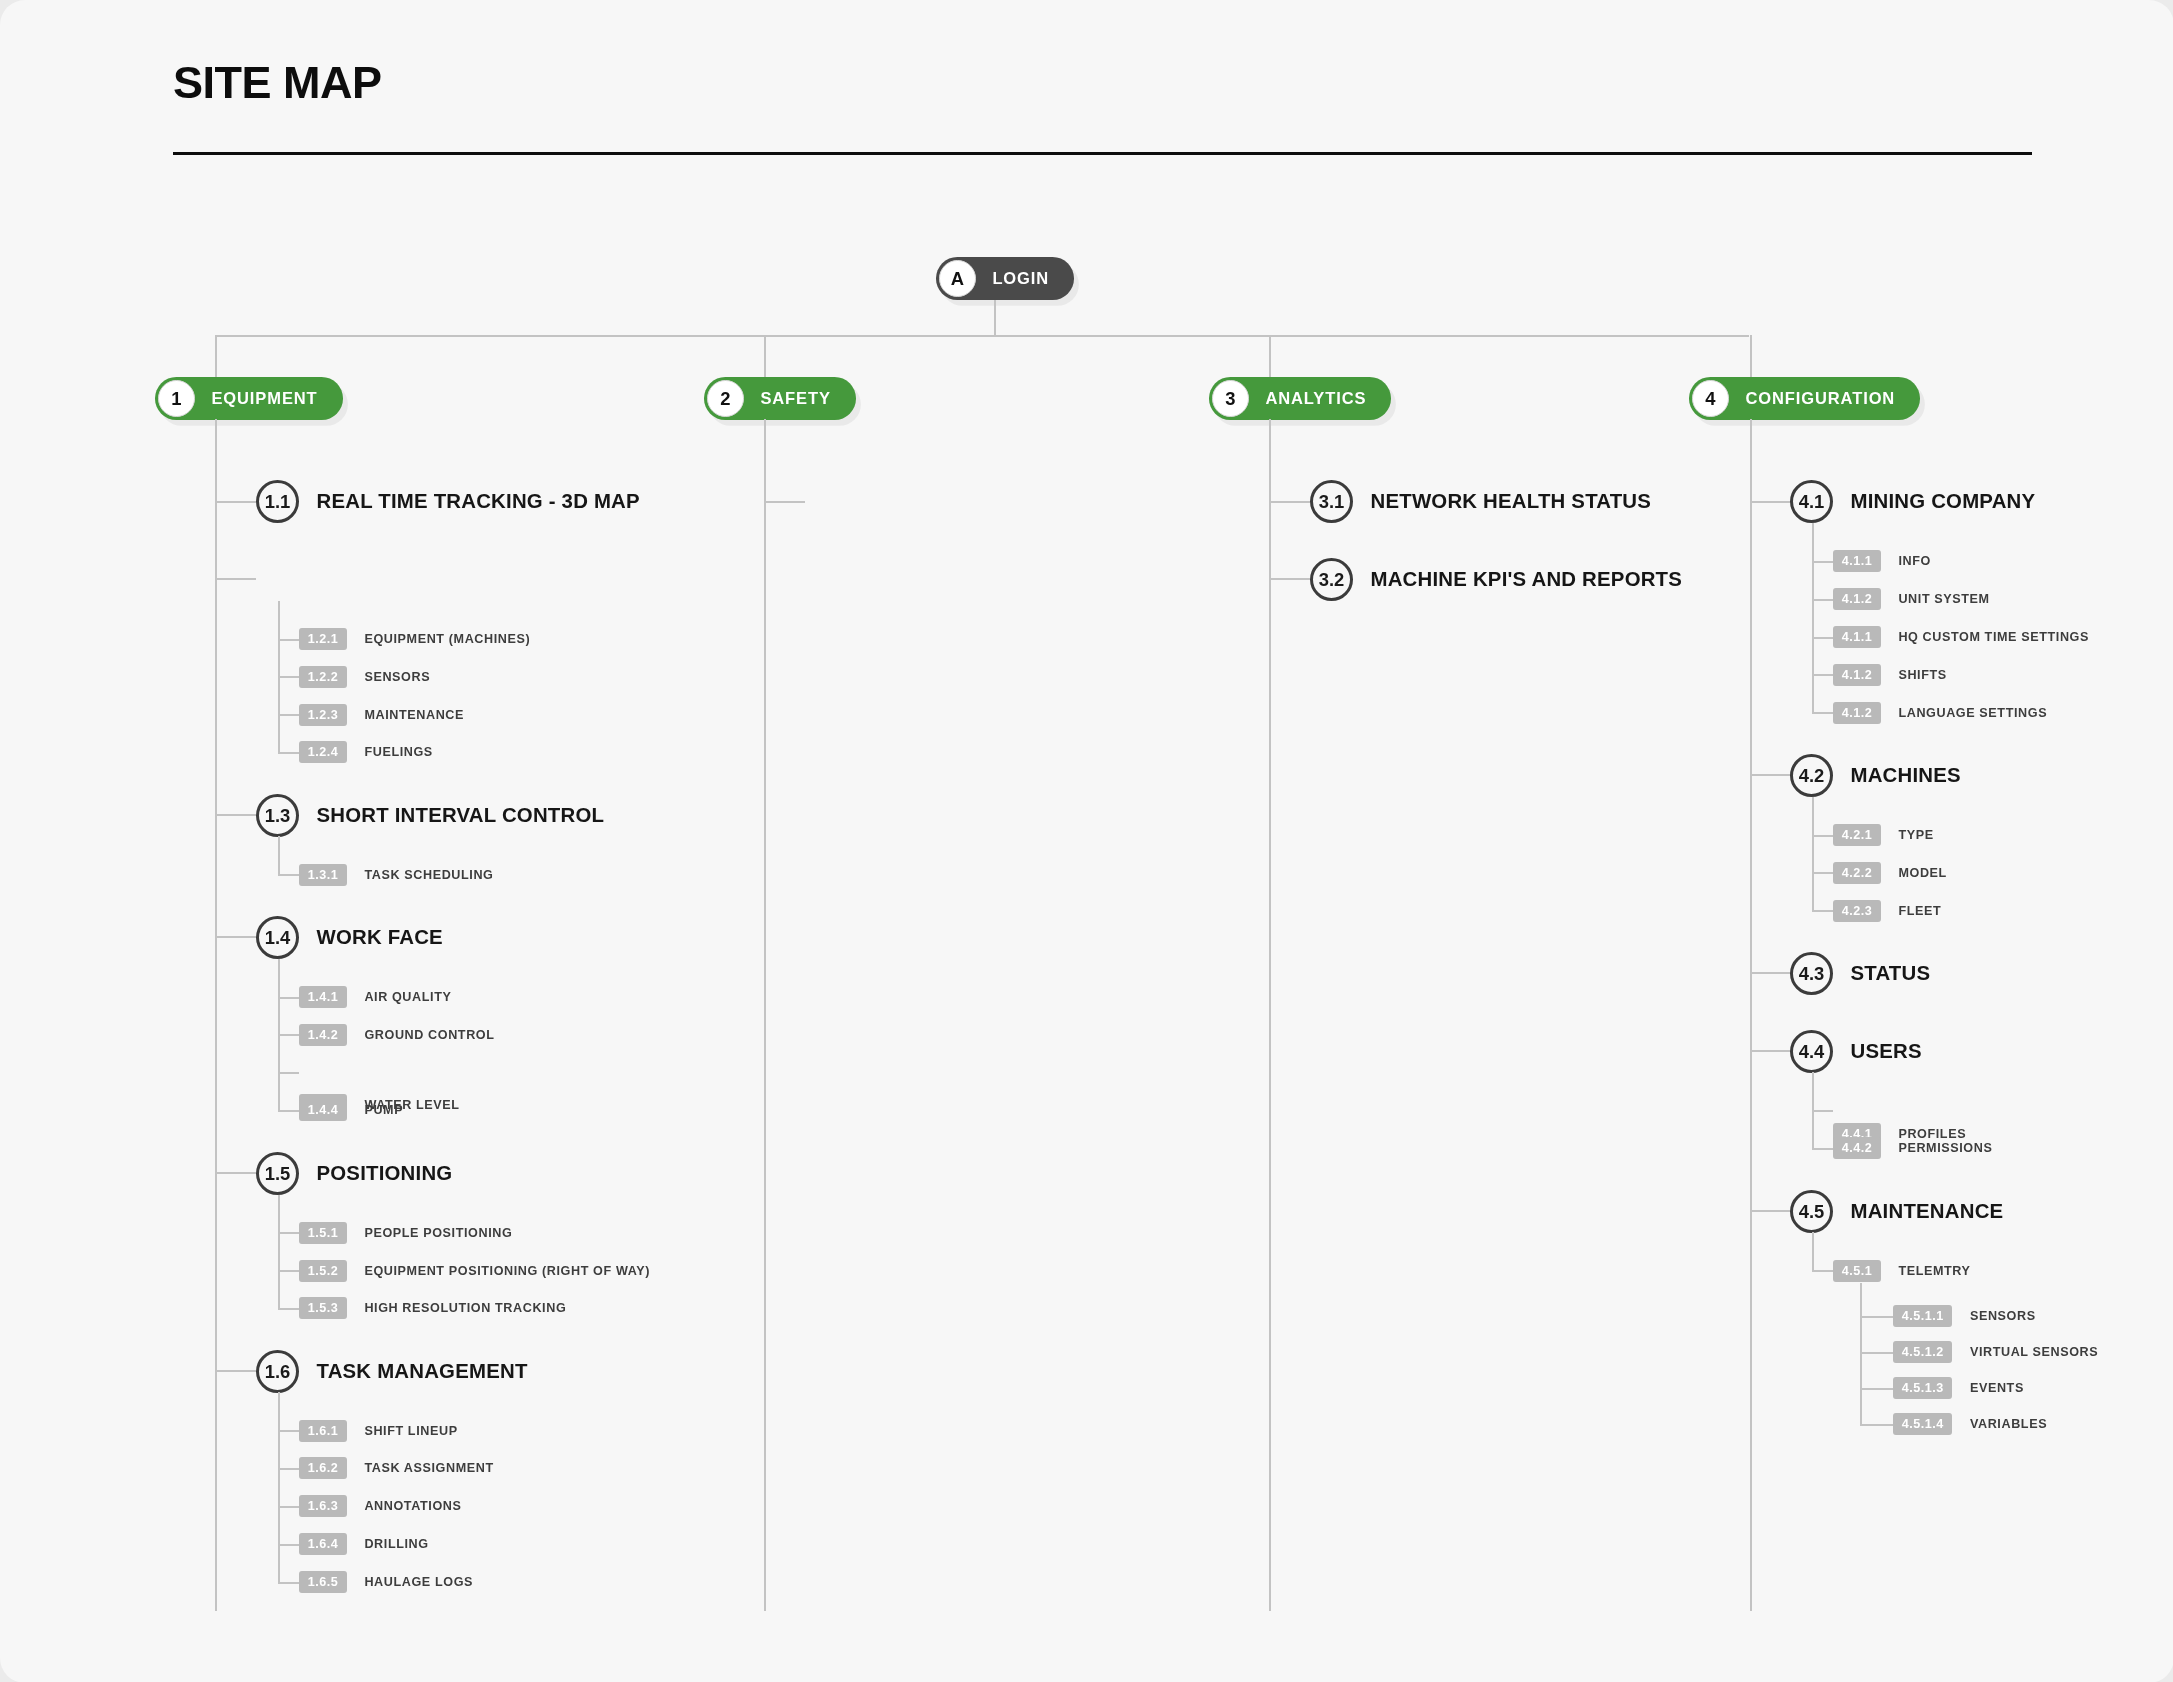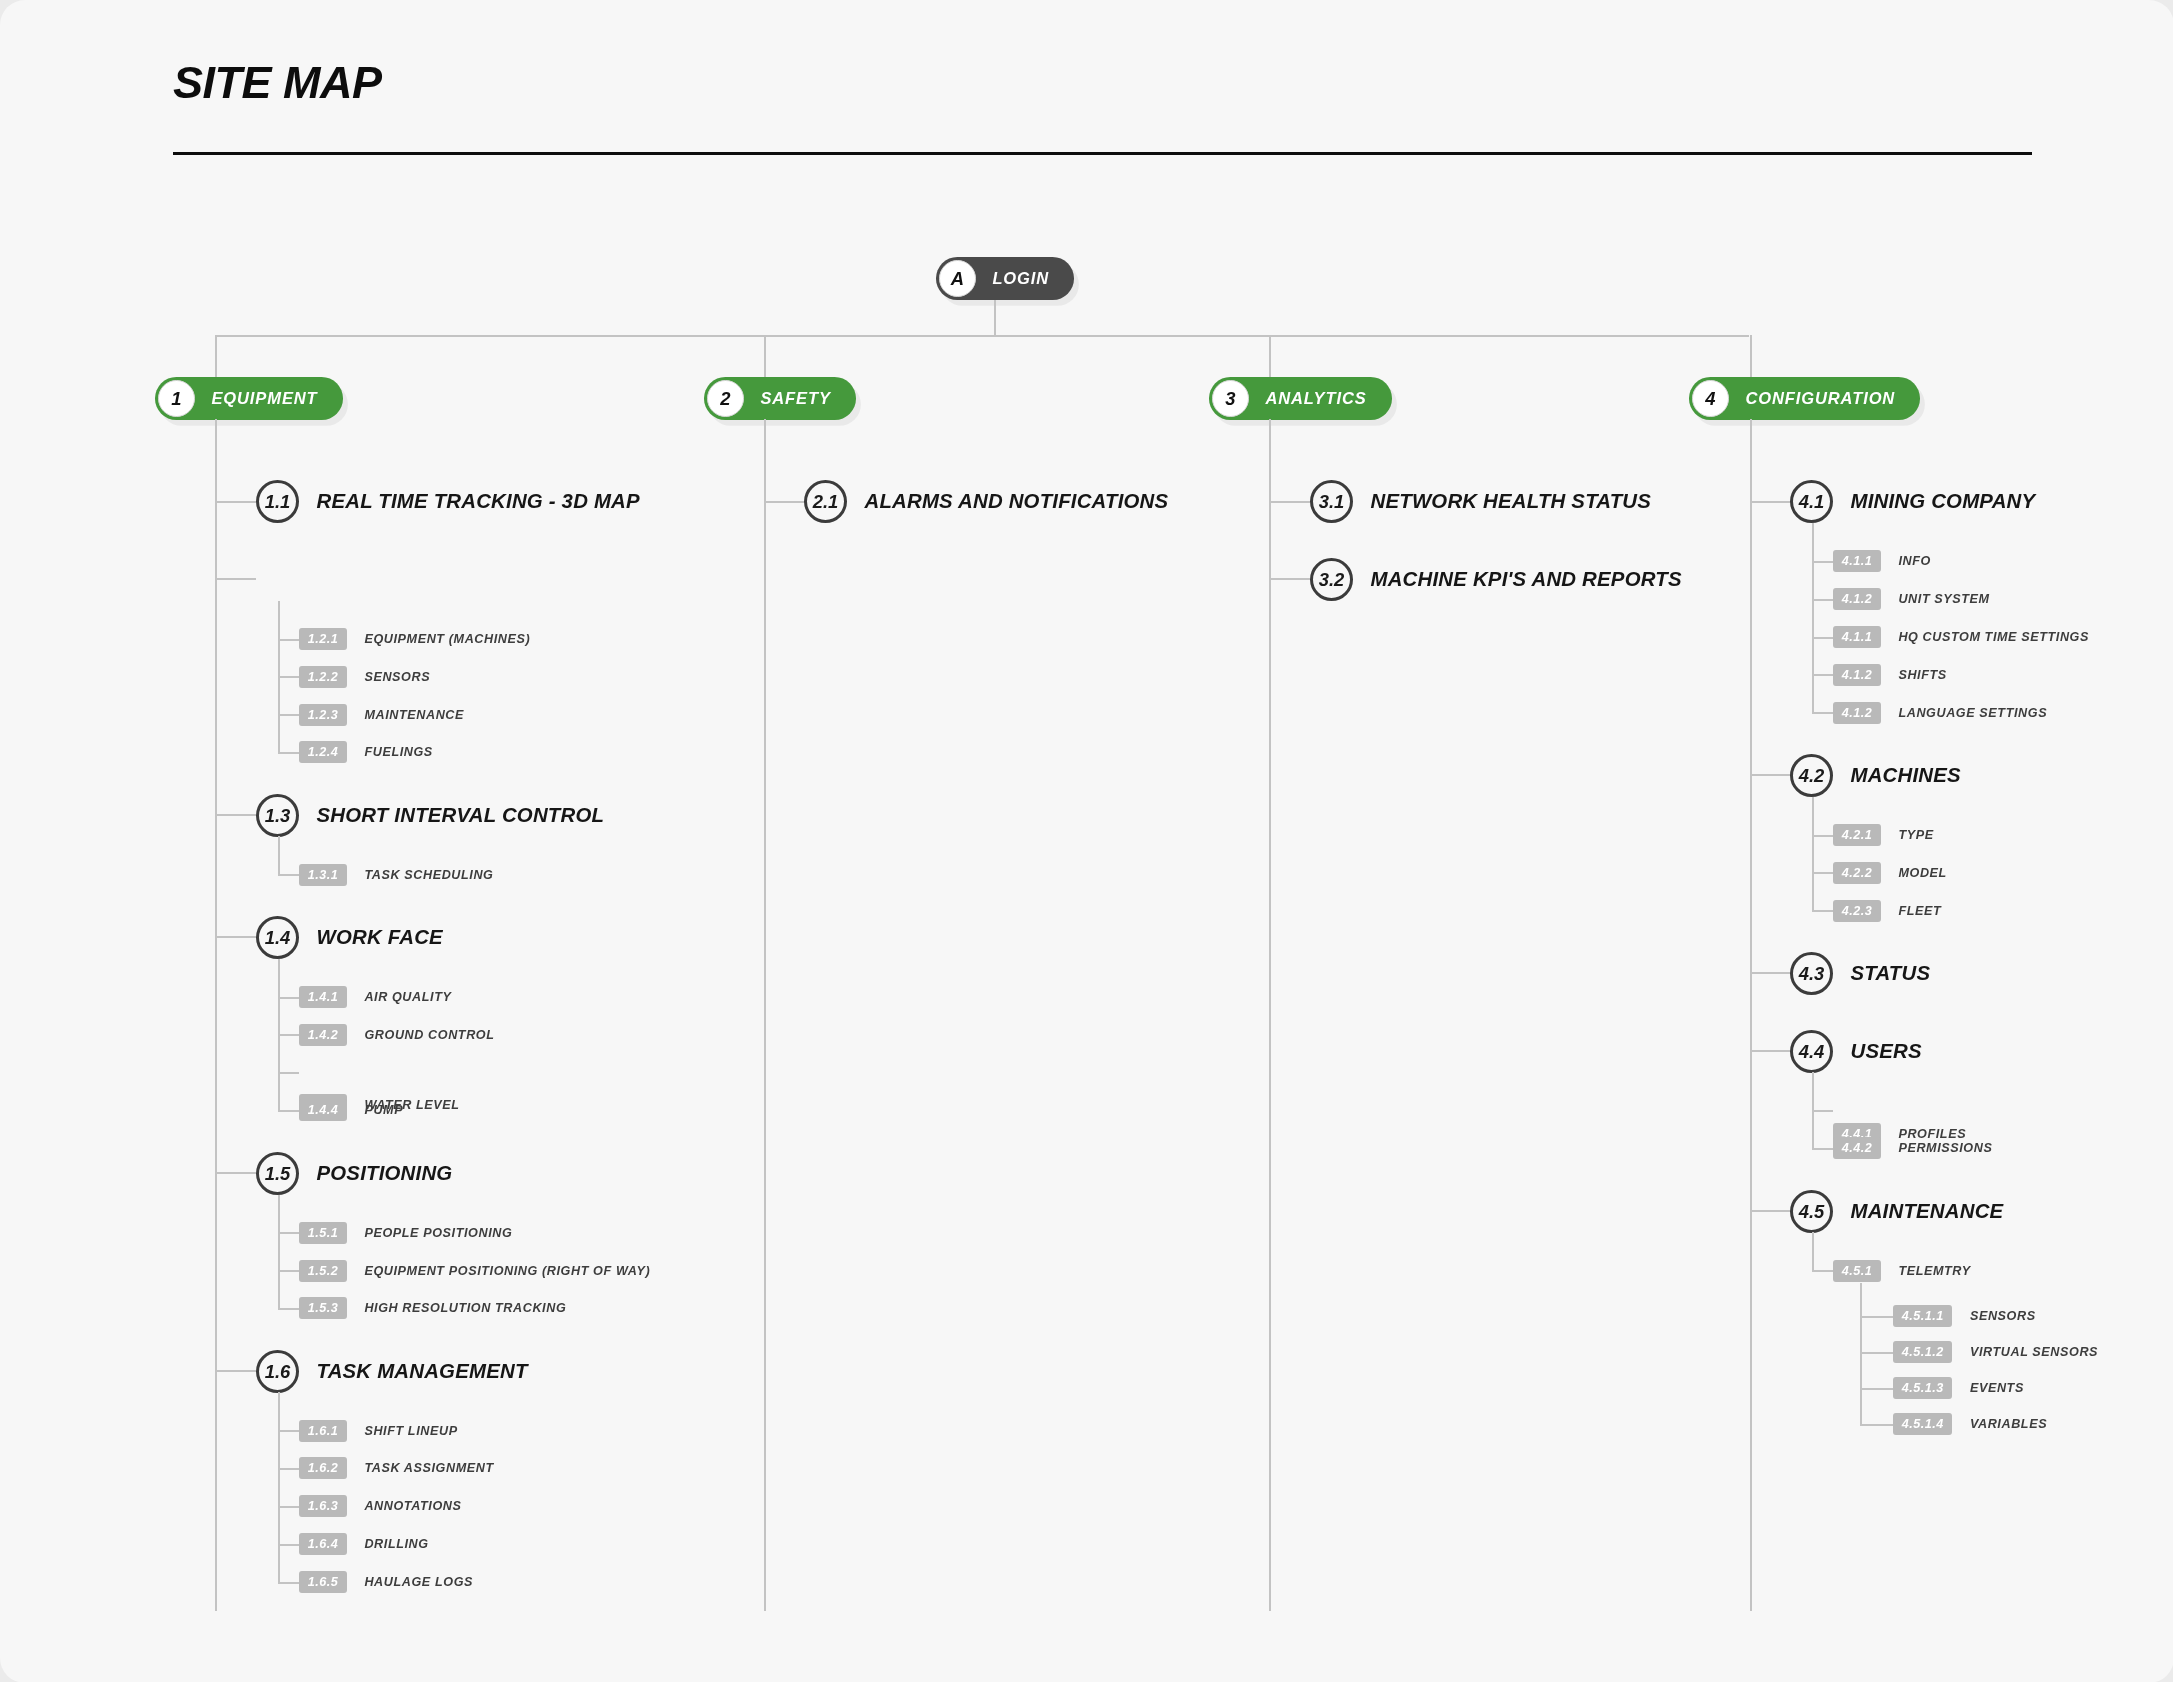--- a/index.html
+++ b/index.html
@@ -11,21 +11,20 @@
     font-family: "Liberation Sans", sans-serif;
   }
 
   #canvas {
     position: relative;
     width: 2174px;
     height: 1683px;
     background: #f7f7f7;
     border-radius: 25px;
     overflow: hidden;
-    font-style: italic;
   }
 
   
   #header {
     position: absolute;
     left: 173px;
     top: 60px;
     width: 1859px;
   }
   #page-title {
@@ -291,24 +290,20 @@
         <div class="ctext">HAULAGE LOGS</div>
       </div>
       <div class="line-v" style="left: 278px; top: 1392px; height: 190px;"></div>
       <div class="line-v" style="left: 215px; top: 419px; height: 1192px;"></div>
       <div class="line-v" style="left: 764px; top: 335px; height: 84px;"></div>
       <div class="pill cat" style="left: 704px; top: 377px;">
         <div class="badge">2</div>
         <div class="ptext">SAFETY</div>
       </div>
       <div class="line-h" style="left: 764px; top: 501px; width: 41px;"></div>
-      <div class="l2" style="left: 804px; top: 480px;">
-        <div class="circ">2.1</div>
-        <div class="l2text">ALARMS AND NOTIFICATIONS</div>
-      </div>
       <div class="line-v" style="left: 764px; top: 419px; height: 1192px;"></div>
       <div class="line-v" style="left: 1269px; top: 335px; height: 84px;"></div>
       <div class="pill cat" style="left: 1209px; top: 377px;">
         <div class="badge">3</div>
         <div class="ptext">ANALYTICS</div>
       </div>
       <div class="line-h" style="left: 1269px; top: 501px; width: 41px;"></div>
       <div class="l2" style="left: 1310px; top: 480px;">
         <div class="circ">3.1</div>
         <div class="l2text">NETWORK HEALTH STATUS</div>

